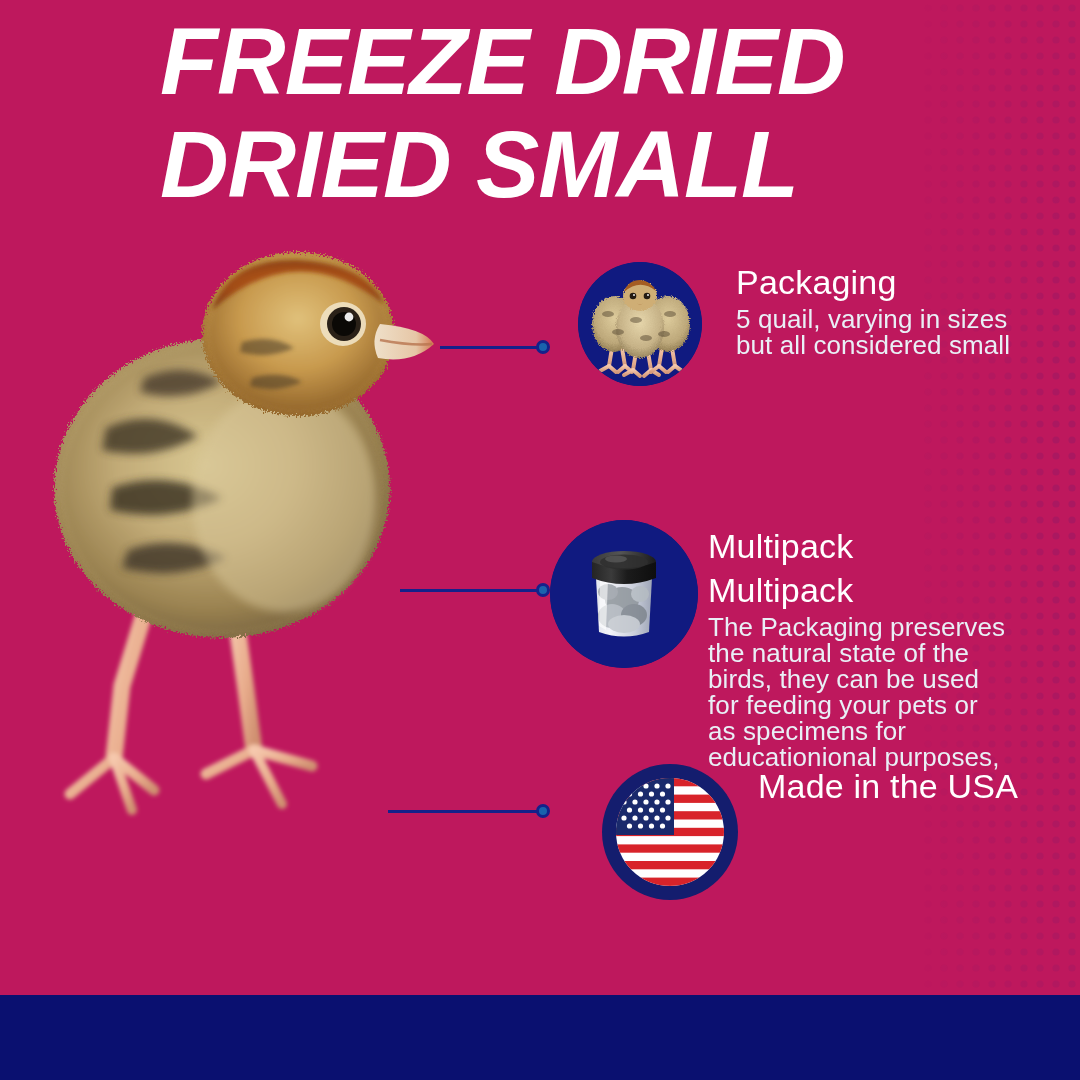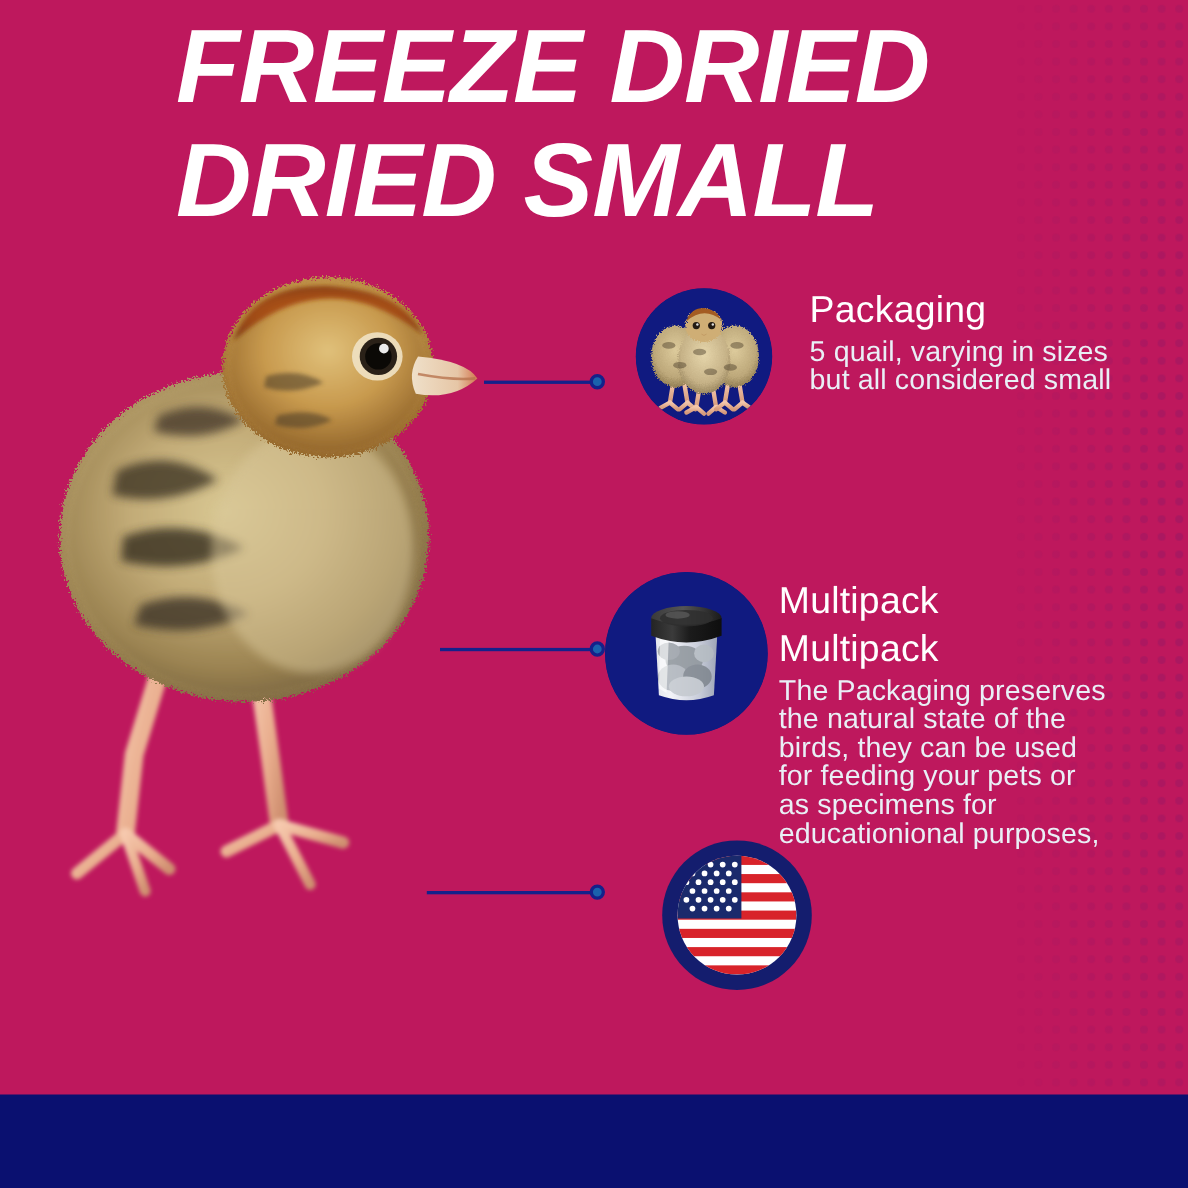--- a/index.html
+++ b/index.html
@@ -441,18 +441,19 @@
               <circle cx="29.5" cy="64" r="2.6"></circle>
                 <circle cx="40.5" cy="64" r="2.6"></circle>
               <circle cx="51.5" cy="64" r="2.6"></circle>
                 <circle cx="62.5" cy="64" r="2.6"></circle>
             </g>
           </g>
         </g>
       </svg>
     </div>
     <div class="feature-text" style="left:158px; top:2px; width:300px;">
+      <div class="feature-head">Made in the USA</div>
     </div>
   </div>
 
   <div class="bottom-bar"></div>
 
 </div>
 
 </body></html>

